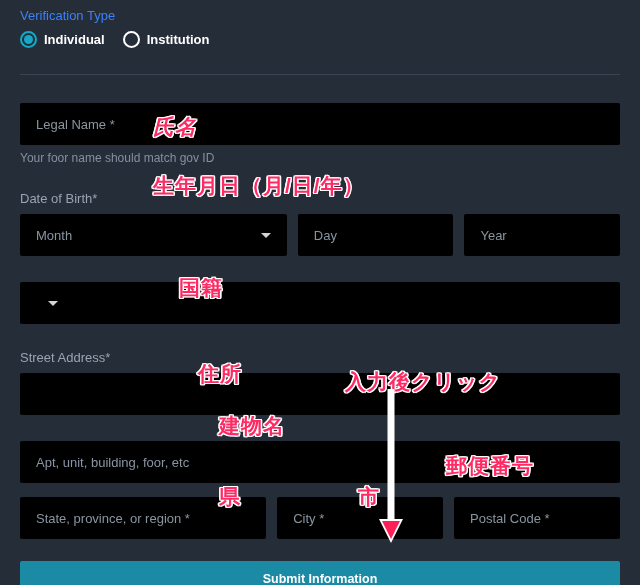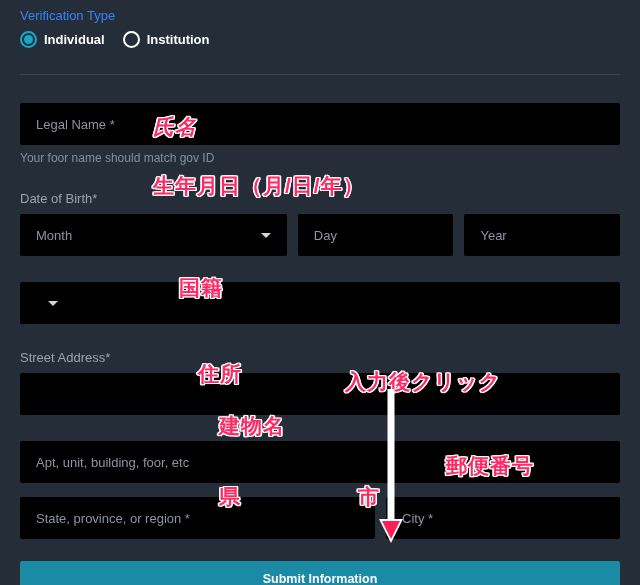--- a/index.html
+++ b/index.html
@@ -140,20 +140,23 @@
   <input placeholder="Apt, unit, building, foor, etc" style="">
 </div>
 
 <div class="row gap-sm">
   <div class="field" style="flex:1.6">
     <input placeholder="State, province, or region *" style="">
   </div>
   <div class="field" style="flex:1">
     <input placeholder="City *" style="">
   </div>
+  <div class="field" style="flex:1">
+    <input placeholder="Postal Code *" style="">
+  </div>
 </div>
 
 <div class="submit">
   <span>Submit Information</span>
 </div>
 
 <div class="anno" style="left:153px; top:113px;font-style:italic;">氏名</div>
 <div class="anno" style="left:153px; top:172px;">生年月日（月/日/年）</div>
 <div class="anno" style="left:179px; top:274px;">国籍</div>
 <div class="anno" style="left:198px; top:360px;font-family:Liberation Mono, monospace;">住所</div>

